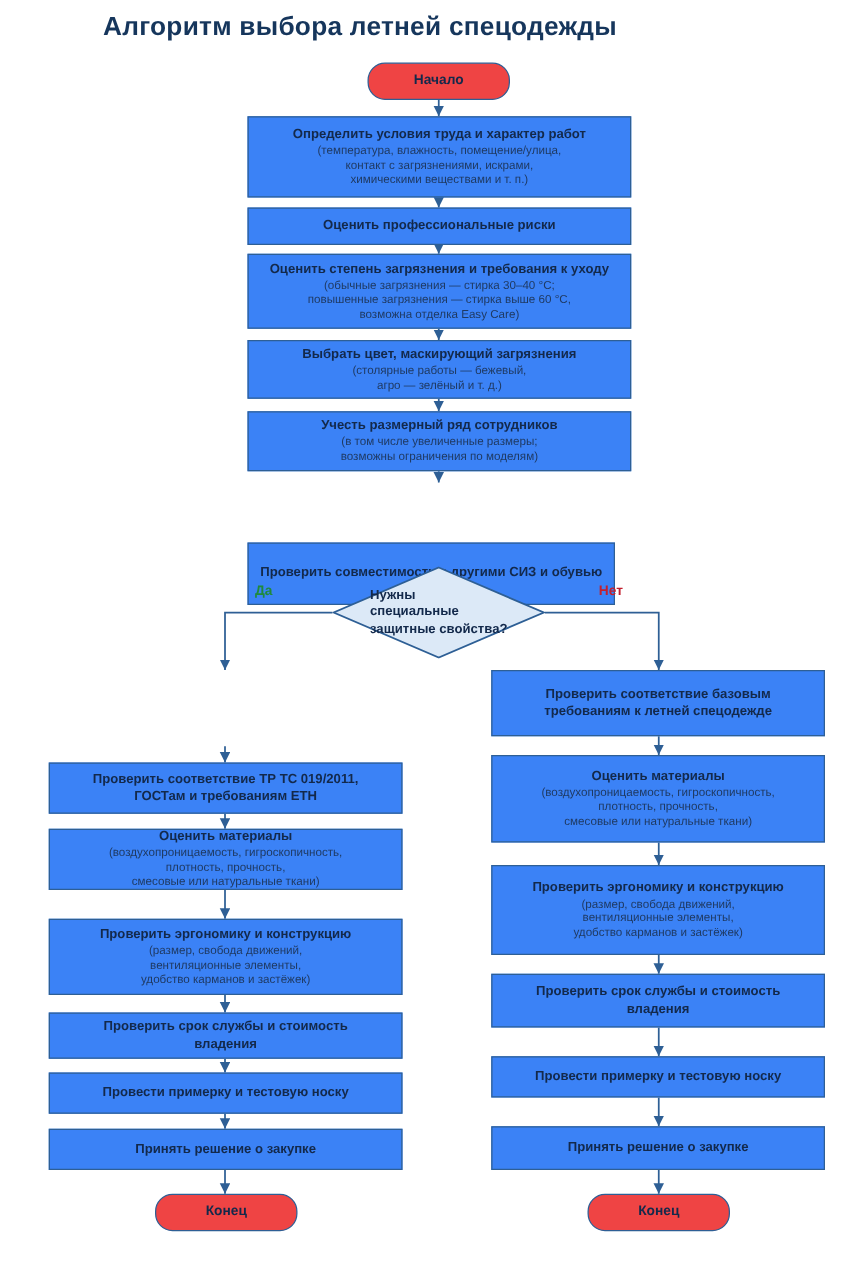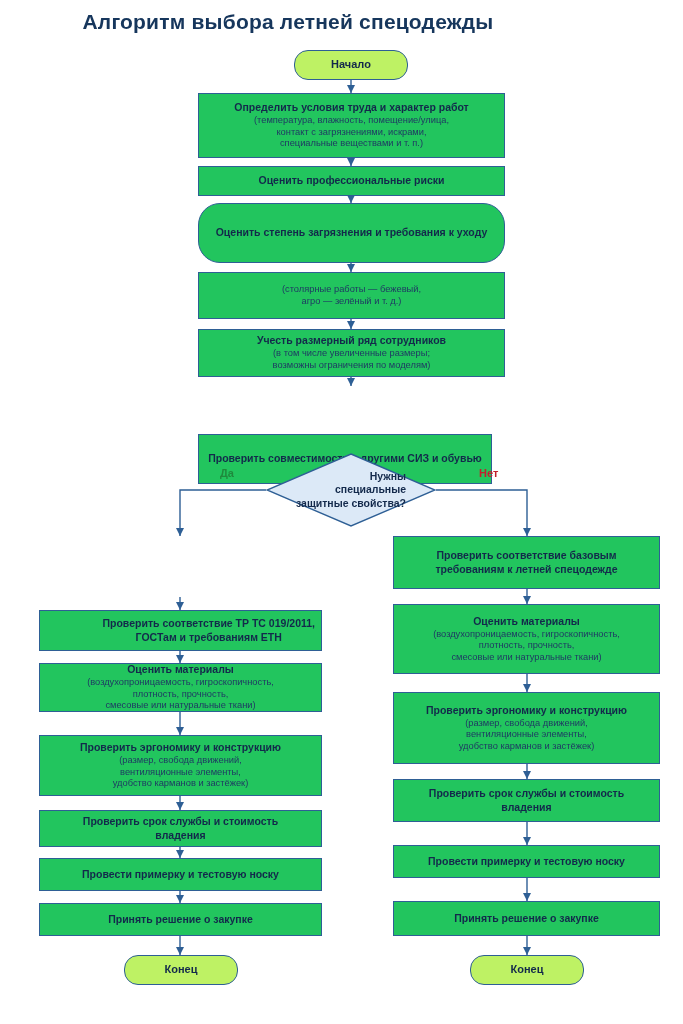--- a/index.html
+++ b/index.html
@@ -27,21 +27,21 @@
     width: 576px;
     text-align: center;
     font-size: 21px;
     font-weight: bold;
     color: #16365c;
     letter-spacing: 0.2px;
   }
   .node {
     position: absolute;
     box-sizing: border-box;
-    background: #22c55e;
+    background: #3b82f6;
     border: 1px solid #2e5f95;
     text-align: center;
     display: flex;
     flex-direction: column;
     align-items: center;
     justify-content: center;
     padding: 4px 6px;
     line-height: 1.25;
   }
   .node .ttl {
@@ -49,21 +49,21 @@
     font-size: 10.5px;
     color: #13294b;
   }
   .node .sub {
     font-size: 9.3px;
     color: #1f3a63;
     margin-top: 1px;
   }
   .terminal {
     border-radius: 14px;
-    background: #bef264;
+    background: #ef4444;
     border: 1px solid #2e5f95;
   }
   .terminal .ttl {
     font-size: 11px;
   }
   .diamond-wrap {
     position: absolute;
   }
   .diamond-shape {
     position: absolute;
@@ -72,33 +72,33 @@
   }
   .diamond-label {
     position: absolute;
     left: 0;
     top: 0;
     width: 100%;
     height: 100%;
     display: flex;
     align-items: center;
     justify-content: center;
-    text-align: right;
+    text-align: left;
     font-weight: bold;
     font-size: 10.5px;
     color: #13294b;
     line-height: 1.25;
     pointer-events: none;
   }
   .branch-label {
     position: absolute;
     font-weight: bold;
     font-size: 11px;
   }
-  .lbl-yes { color: #1f8a3c; margin-left: 16px; }
+  .lbl-yes { color: #1f8a3c; }
   .lbl-no  { color: #c2202e; }
   svg.links {
     position: absolute;
     left: 0;
     top: 0;
     width: 683px;
     height: 1024px;
     pointer-events: none;
   }
 </style>
@@ -146,32 +146,36 @@
   </svg>
 
   <div class="node terminal" style="left:294px; top:50px; width:114px; height:30px;">
     <span class="ttl">Начало</span>
   </div>
 
   <div class="node" style="left:198px; top:93px; width:307px; height:65px;">
     <span class="ttl">Определить условия труда и характер работ</span>
     <span class="sub" style="white-space:pre-line;">(температура, влажность, помещение/улица,
 контакт с загрязнениями, искрами,
-специальные веществами и т. п.)</span>
+химическими веществами и т. п.)</span>
   </div>
 
   <div class="node" style="left:198px; top:166px; width:307px; height:30px;">
     <span class="ttl">Оценить профессиональные риски</span>
   </div>
 
-  <div class="node" style="left:198px; top:203px; width:307px; height:60px;border-radius:22px;">
+  <div class="node" style="left:198px; top:203px; width:307px; height:60px;">
     <span class="ttl">Оценить степень загрязнения и требования к уходу</span>
+    <span class="sub" style="white-space:pre-line;">(обычные загрязнения — стирка 30–40 °C;
+повышенные загрязнения — стирка выше 60 °C,
+возможна отделка Easy Care)</span>
   </div>
 
   <div class="node" style="left:198px; top:272px; width:307px; height:47px;">
+    <span class="ttl">Выбрать цвет, маскирующий загрязнения</span>
     <span class="sub" style="white-space:pre-line;">(столярные работы — бежевый,
 агро — зелёный и т. д.)</span>
   </div>
 
   <div class="node" style="left:198px; top:329px; width:307px; height:48px;">
     <span class="ttl">Учесть размерный ряд сотрудников</span>
     <span class="sub" style="white-space:pre-line;">(в том числе увеличенные размеры;
 возможны ограничения по моделям)</span>
   </div>
 
@@ -185,21 +189,21 @@
     </svg>
     <div class="diamond-label" style="white-space:pre-line;">Нужны
 специальные
 защитные свойства?</div>
   </div>
 
   <div class="branch-label lbl-yes" style="left:204px; top:467px;">Да</div>
   <div class="branch-label lbl-no" style="left:479px; top:467px;">Нет</div>
 
 
-  <div class="node" style="left:39px; top:610px; width:283px; height:41px;align-items:flex-end;">
+  <div class="node" style="left:39px; top:610px; width:283px; height:41px;">
     <span class="ttl" style="white-space:pre-line;">Проверить соответствие ТР ТС 019/2011,
 ГОСТам и требованиям ЕТН</span>
   </div>
 
   <div class="node" style="left:39px; top:663px; width:283px; height:49px;">
     <span class="ttl">Оценить материалы</span>
     <span class="sub" style="white-space:pre-line;">(воздухопроницаемость, гигроскопичность,
 плотность, прочность,
 смесовые или натуральные ткани)</span>
   </div>

